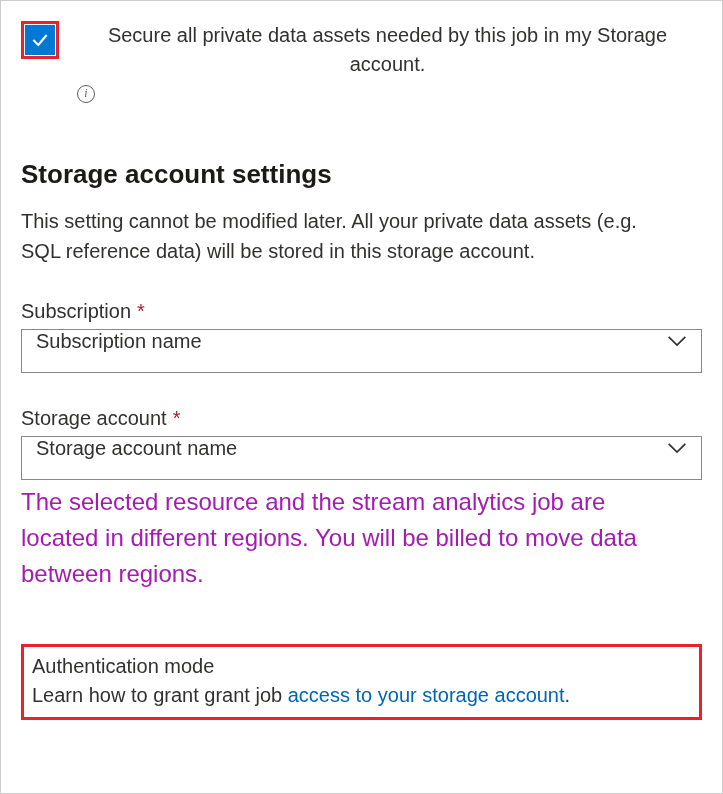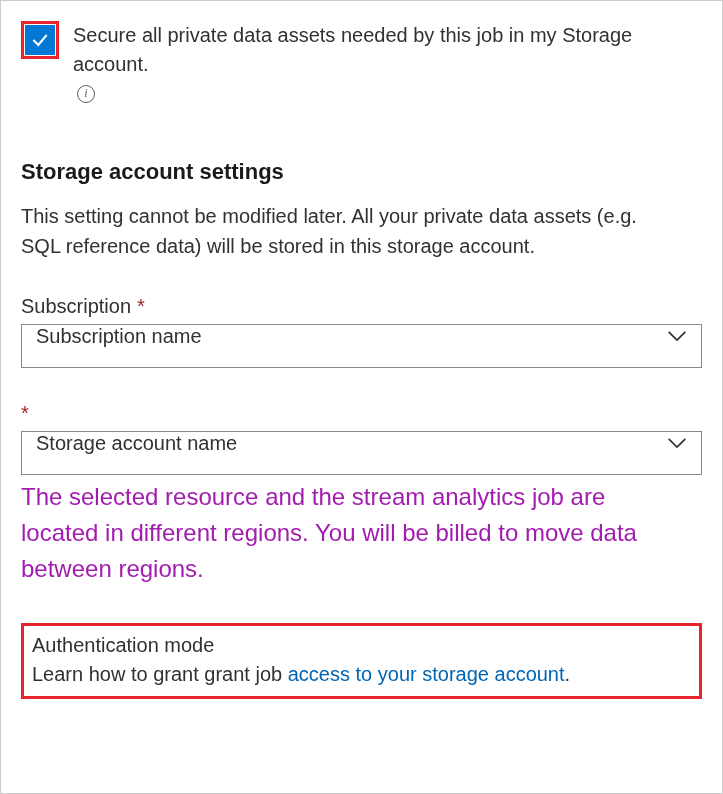--- a/index.html
+++ b/index.html
@@ -47,41 +47,42 @@
       stroke: #ffffff;
       stroke-width: 2.5;
       fill: none;
     }
     .checkbox-label-wrap {
       display: flex;
       flex-wrap: wrap;
       align-items: center;
       gap: 6px;
       line-height: 1.45;
+      text-align: center;
     }
     .checkbox-label {
       font-size: 20px;
       color: #323130;
     }
     .info-icon {
       display: inline-flex;
       align-items: center;
       justify-content: center;
       width: 18px;
       height: 18px;
       border: 1.5px solid #605e5c;
       border-radius: 50%;
       font-size: 12px;
       color: #605e5c;
       font-style: italic;
       font-family: Georgia, serif;
       margin-left: 4px;
     }
     .section-title {
-      font-size: 22px;
+      font-size: 26px;
       font-weight: 700;
       margin-top: 56px;
       color: #1b1a19;
     }
     .section-desc {
       font-size: 20px;
       color: #323130;
       line-height: 1.5;
       margin-top: 16px;
       max-width: 640px;
@@ -125,21 +126,21 @@
     .helper-text {
       font-size: 24px;
       color: #a21caf;
       line-height: 1.5;
       margin-top: 4px;
       max-width: 640px;
     }
     .auth-block {
       border: 3px solid #e8232b;
       padding: 4px 21px 10px 8px;
-      margin-top: 36px;
+      margin-top: 52px;
     }
     .auth-block .field {
       margin-top: 4px;
     }
     .select.focused {
       border: 2px solid #0078d4;
     }
     .learn-text {
       font-size: 20px;
       color: #323130;
@@ -183,20 +184,21 @@
       <span class="chevron">
         <svg viewBox="0 0 24 14">
             <polyline points="2,2 12,12 22,2"></polyline>
           </svg>
       </span>
     </div>
   </div>
 
   <div class="field">
     <div class="field-label">
+      <span>Storage account</span>
       <span class="required">*</span>
     </div>
     <div class="select">
       <span class="select-value">Storage account name</span>
       <span class="chevron">
         <svg viewBox="0 0 24 14">
             <polyline points="2,2 12,12 22,2"></polyline>
           </svg>
       </span>
     </div>

